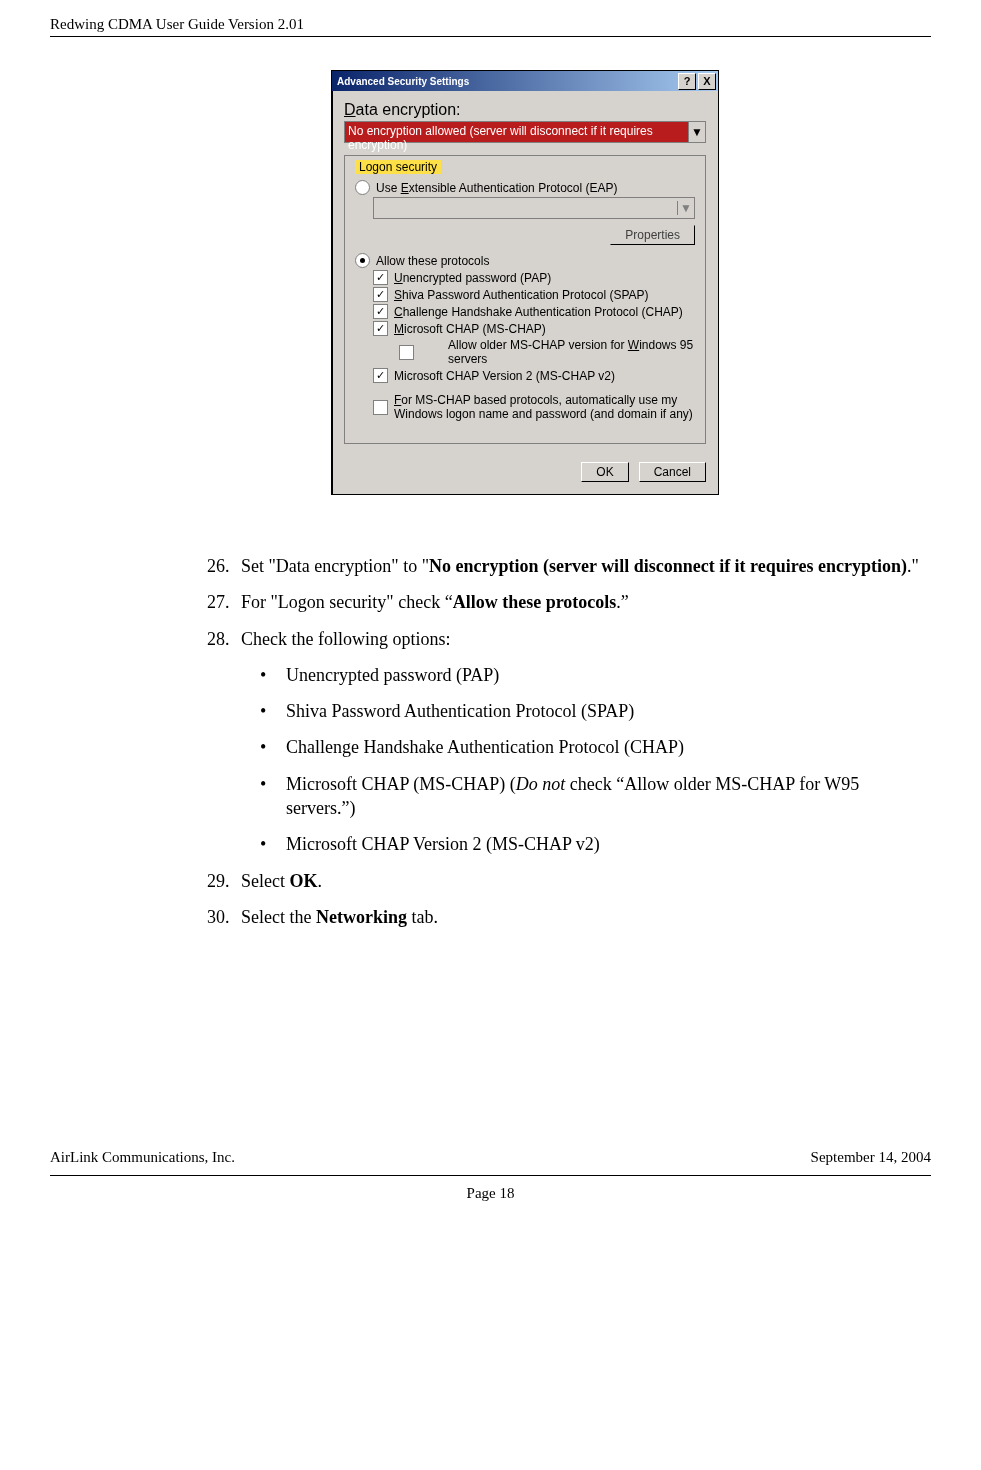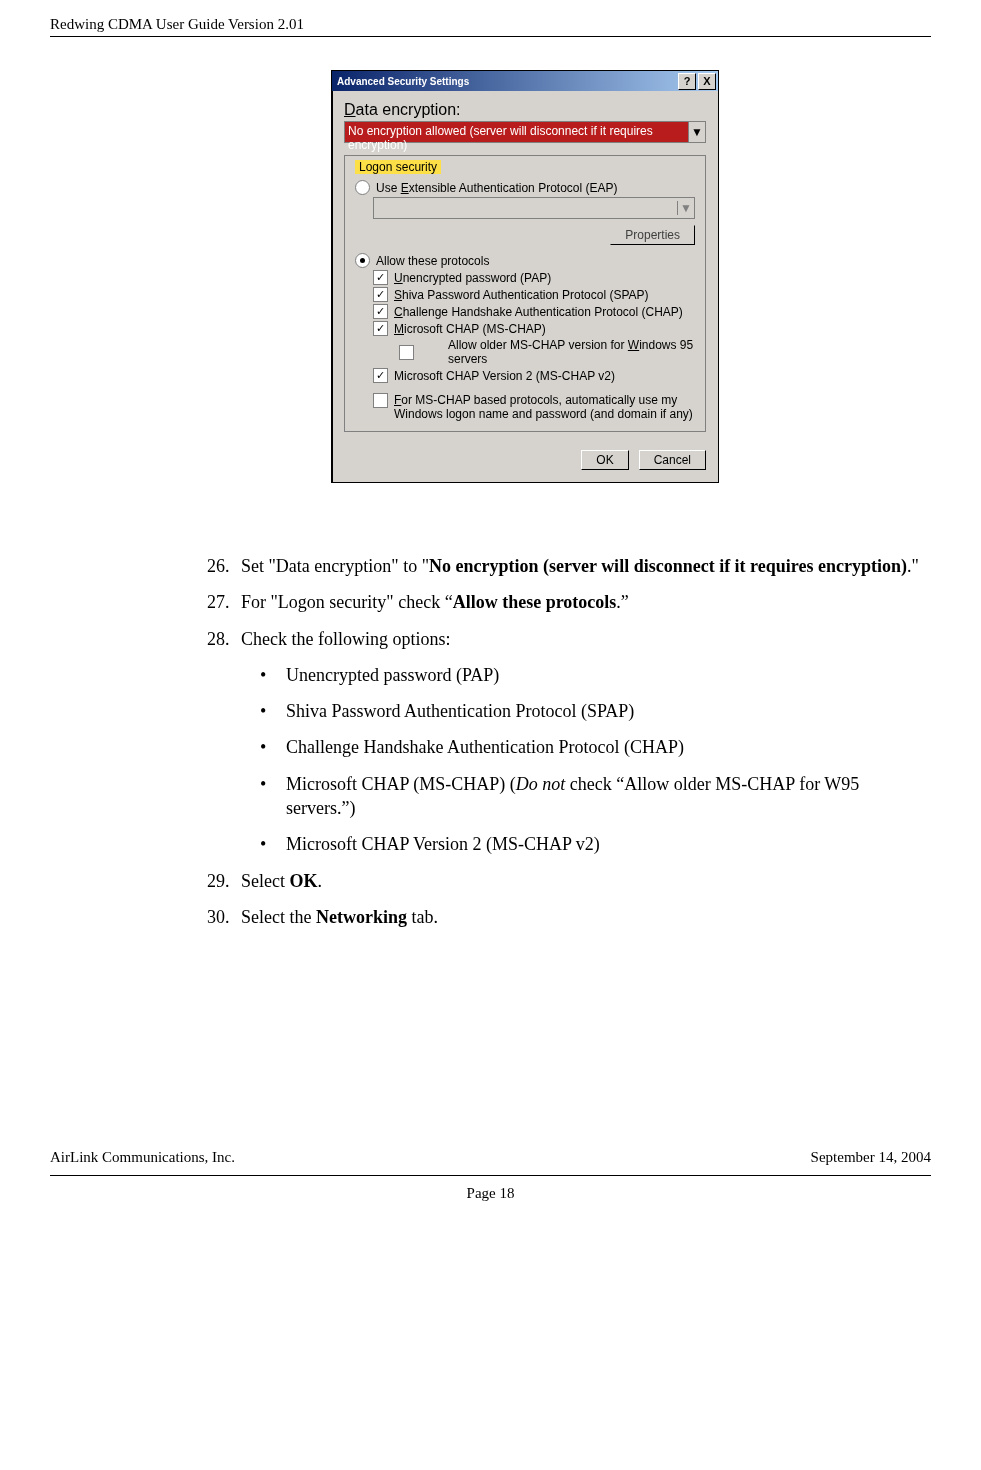--- a/index.html
+++ b/index.html
@@ -25,21 +25,21 @@
   .radio .dot{width:5px;height:5px;background:#000;border-radius:50%;}
   .chk .tick{font-size:11px;line-height:1;}
   .dis{color:#808080;}
   .inset-combo{border:1px solid #808080;background:#d6d3ce;height:20px;display:flex;align-items:center;margin:2px 0 6px 18px;}
   .inset-combo span{flex:1;}
   .inset-combo .dd{width:16px;border-left:1px solid #808080;display:flex;align-items:center;justify-content:center;}
   .btn{border:1px solid #000;border-top-color:#fff;border-left-color:#fff;background:#d6d3ce;padding:2px 14px;font-size:12px;}
   .btn.dis{color:#404040;border-top-color:#d6d3ce;border-left-color:#d6d3ce;}
   .props{display:flex;justify-content:flex-end;margin-top:2px;}
   .subind{margin-left:18px;}
-  .wrap{margin:2px 0 0 18px;display:flex;align-items:flex-start;}
+  .wrap{margin:2px 0 12px 18px;display:flex;align-items:center;}
   .wrap .txt{font-size:12px;}
   .dlg-foot{display:flex;justify-content:flex-end;gap:10px;padding:10px 12px 12px;}
   
   .content{position:absolute;left:200px;right:50px;top:554px;font-family:Georgia,"Times New Roman",serif;font-size:18px;line-height:1.35;}
   .li{display:flex;margin:0 0 12px 0;}
   .li .num{width:34px;flex:none;margin-left:7px;}
   .li .txt{flex:1;}
   .bul{display:flex;margin:0 0 12px 60px;}
   .bul .dot{width:26px;flex:none;}
   .bul .txt{flex:1;}

